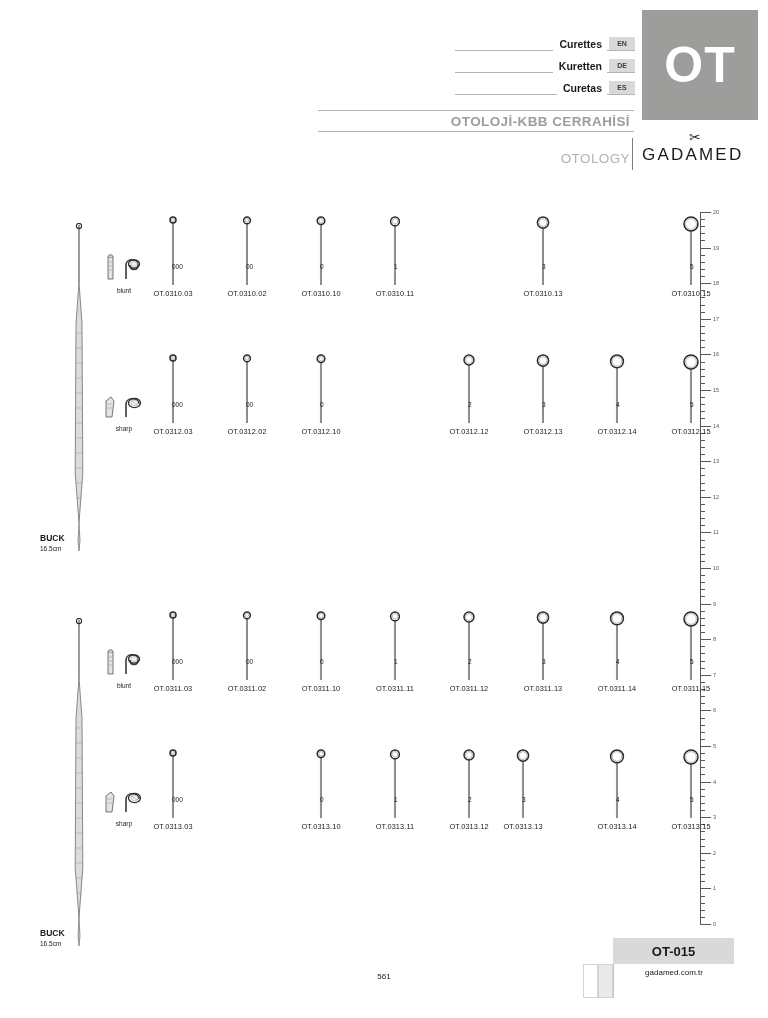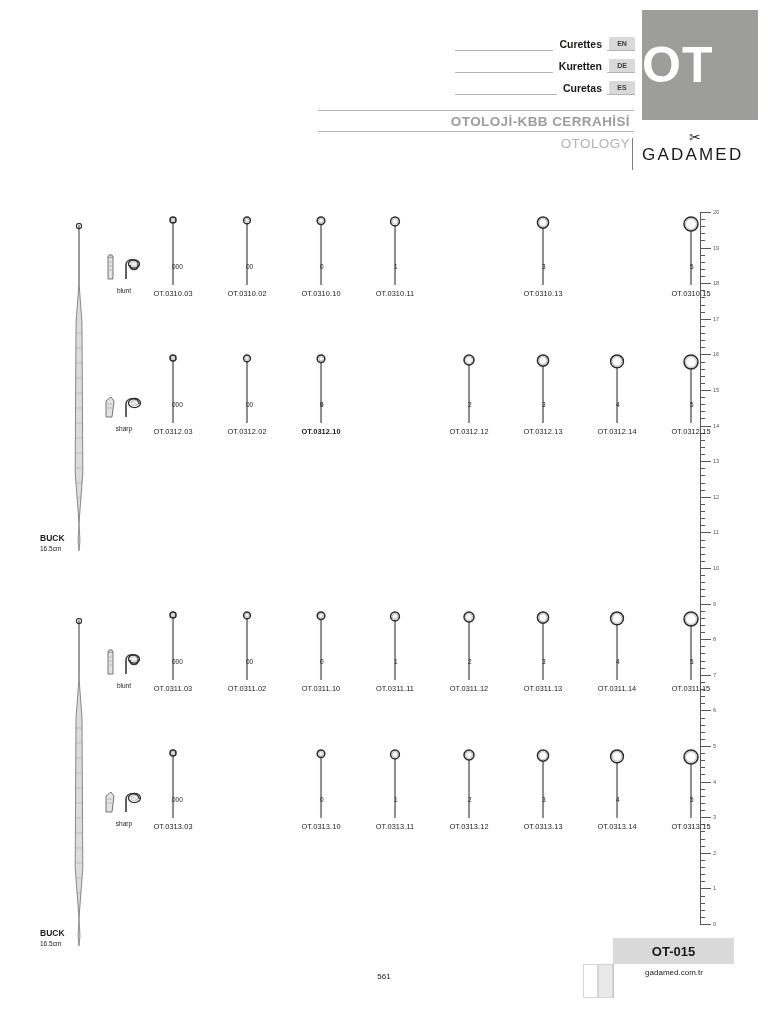--- a/index.html
+++ b/index.html
@@ -13,21 +13,21 @@
     position: relative;
     overflow: hidden;
   }
 
   
   .header { position: absolute; left: 0; top: 0; width: 768px; height: 190px; }
 
   .ot-block {
     position: absolute; left: 642px; top: 10px; width: 116px; height: 110px;
     background: #9d9d9c;
-    display: flex; align-items: center; justify-content: flex-start;
+    display: flex; align-items: center; justify-content: center;
   }
   .ot-block span {
     font-family: "Liberation Sans", sans-serif;
     font-weight: bold; font-size: 50px; color: #ffffff; letter-spacing: 1px;
   }
 
   .lang-list { position: absolute; left: 455px; top: 34px; width: 180px; }
   .lang-row {
     position: relative; height: 19px; margin-bottom: 3px;
     display: flex; align-items: center; justify-content: flex-end;
@@ -47,21 +47,21 @@
   }
 
   .title-wrap { position: absolute; left: 318px; top: 110px; width: 316px; text-align: right; }
   .title-wrap .tline { position: relative; height: 1px; background: #b3b3b3; margin-bottom: 2px; }
   .title-tr {
     font-size: 13.5px; font-weight: bold; color: #9d9d9c; letter-spacing: 0.4px;
     padding-right: 4px; line-height: 18px;
   }
   .title-en {
     font-size: 13.5px; color: #b2b2b2; letter-spacing: 0.4px;
-    padding-right: 4px; line-height: 18px; margin-top: 3px;
+    padding-right: 4px; line-height: 18px; margin-top: 18px;
   }
 
   .brand {
     position: absolute; left: 642px; top: 140px; height: 30px;
     display: flex; align-items: center;
   }
   .brand .vline { position: absolute; left: -10px; top: -2px; width: 1px; height: 32px; background: #7d7d7d; }
   .brand .bname {
     font-size: 17px; letter-spacing: 2.2px; color: #1a1a18; font-weight: normal;
     position: relative;
@@ -402,21 +402,21 @@
       <div class="item" style="left: 74px;">
         <div class="shaft-wrap"><svg width="74" height="76" viewBox="0 0 74 76">
     <line x1="37" y1="10.3" x2="37" y2="72" stroke="#5a5a5a" stroke-width="1.4"></line>
     <line x1="36.4" y1="10.3" x2="36.4" y2="72" stroke="#9e9e9e" stroke-width="0.5"></line>
     <circle cx="37" cy="7.4" r="3.4" fill="#ffffff" stroke="#2b2b2b" stroke-width="1.5"></circle>
     <circle cx="37" cy="7.4" r="1.7999999999999998" fill="#ffffff" stroke="#8c8c8c" stroke-width="0.6"></circle>
   </svg></div>
         <div class="size">00</div>
         <div class="code">OT.0312.02</div>
       </div>
-      <div class="item" style="left: 148px; font-weight: bold;">
+      <div class="item" style="left: 148px;">
         <div class="shaft-wrap"><svg width="74" height="76" viewBox="0 0 74 76">
     <line x1="37" y1="11.1" x2="37" y2="72" stroke="#5a5a5a" stroke-width="1.4"></line>
     <line x1="36.4" y1="11.1" x2="36.4" y2="72" stroke="#9e9e9e" stroke-width="0.5"></line>
     <circle cx="37" cy="7.8" r="3.8" fill="#ffffff" stroke="#2b2b2b" stroke-width="1.5"></circle>
     <circle cx="37" cy="7.8" r="2.1999999999999997" fill="#ffffff" stroke="#8c8c8c" stroke-width="0.6"></circle>
   </svg></div>
         <div class="size">0</div>
         <div class="code">OT.0312.10</div>
       </div>
       <div class="item" style="left: 296px;">
@@ -605,21 +605,21 @@
       <div class="item" style="left: 296px;">
         <div class="shaft-wrap"><svg width="74" height="76" viewBox="0 0 74 76">
     <line x1="37" y1="13.5" x2="37" y2="72" stroke="#5a5a5a" stroke-width="1.4"></line>
     <line x1="36.4" y1="13.5" x2="36.4" y2="72" stroke="#9e9e9e" stroke-width="0.5"></line>
     <circle cx="37" cy="9" r="5" fill="#ffffff" stroke="#2b2b2b" stroke-width="1.5"></circle>
     <circle cx="37" cy="9" r="3.4" fill="#ffffff" stroke="#8c8c8c" stroke-width="0.6"></circle>
   </svg></div>
         <div class="size">2</div>
         <div class="code">OT.0313.12</div>
       </div>
-      <div class="item" style="left: 370px; text-decoration: underline;">
+      <div class="item" style="left: 350px; text-decoration: underline;">
         <div class="shaft-wrap"><svg width="74" height="76" viewBox="0 0 74 76">
     <line x1="37" y1="14.7" x2="37" y2="72" stroke="#5a5a5a" stroke-width="1.4"></line>
     <line x1="36.4" y1="14.7" x2="36.4" y2="72" stroke="#9e9e9e" stroke-width="0.5"></line>
     <circle cx="37" cy="9.6" r="5.6" fill="#ffffff" stroke="#2b2b2b" stroke-width="1.5"></circle>
     <circle cx="37" cy="9.6" r="3.9999999999999996" fill="#ffffff" stroke="#8c8c8c" stroke-width="0.6"></circle>
   </svg></div>
         <div class="size">3</div>
         <div class="code">OT.0313.13</div>
       </div>
       <div class="item" style="left: 444px;">

